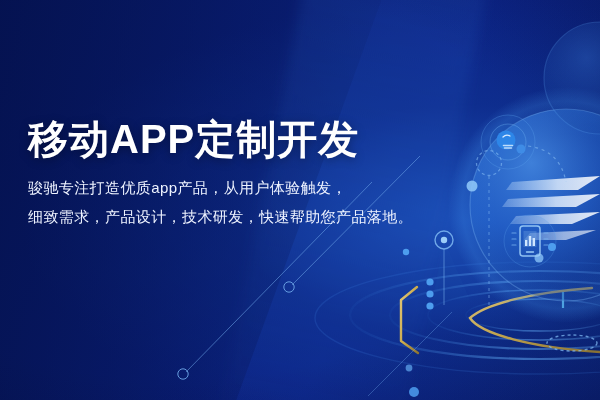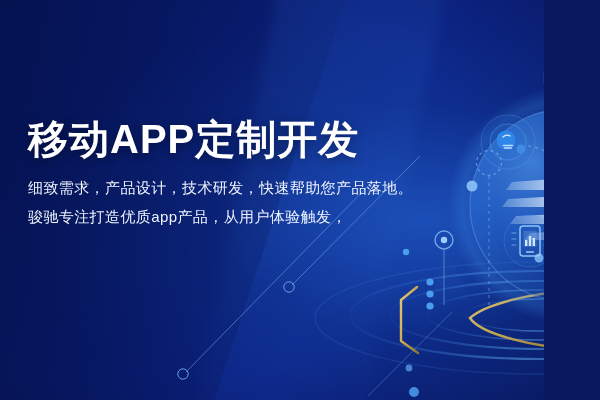--- a/index.html
+++ b/index.html
@@ -3,21 +3,21 @@
 <meta charset="utf-8">
 <title>Mobile APP Custom Development Banner</title>
 <style>
   html, body {
     margin: 0;
     padding: 0;
     background: #07185f;
   }
   #banner {
     position: relative;
-    width: 544px;
+    width: 600px;
     height: 400px;
     overflow: hidden;
     background: #0a1f78;
     font-family: "Liberation Sans", "DejaVu Sans", sans-serif;
     user-select: none;
   }
   
   .bg-base {
     position: absolute;
     inset: 0;
@@ -238,17 +238,17 @@
         </g>
 
       </g>
     </svg>
   </div>
 
   <div class="bg-vignette"></div>
 
   <div class="text-block">
     <h1 class="headline">移动APP定制开发</h1>
+    <p class="subline">骏驰专注打造优质app产品，从用户体验触发，</p>
     <p class="subline">细致需求，产品设计，技术研发，快速帮助您产品落地。</p>
-    <p class="subline">骏驰专注打造优质app产品，从用户体验触发，</p>
   </div>
 
 </div>
 
 </body></html>

